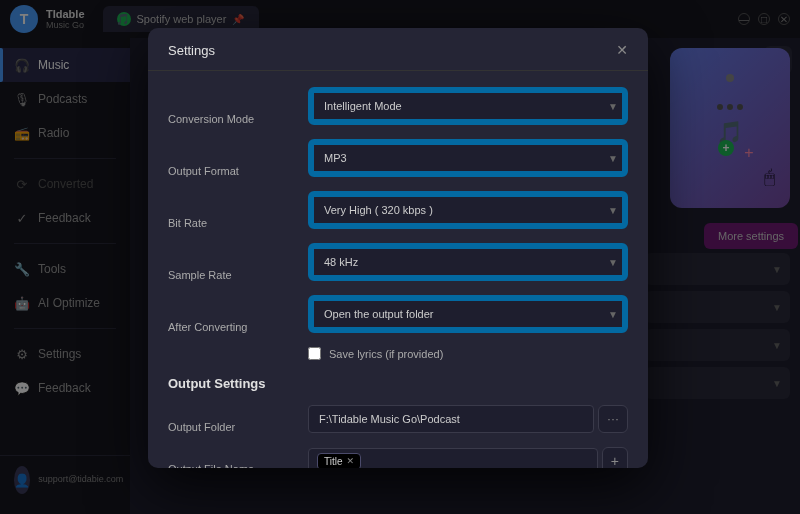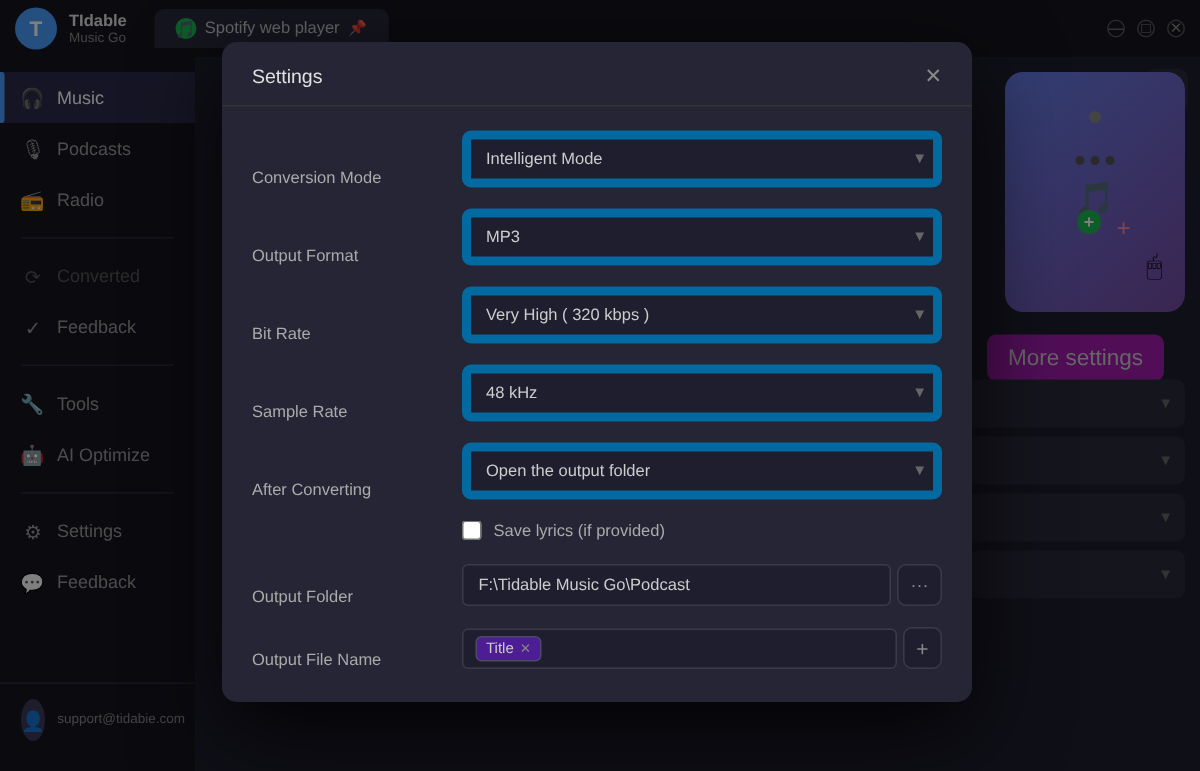--- a/index.html
+++ b/index.html
@@ -227,28 +227,28 @@
       top: 10px;
       display: flex;
       flex-direction: column;
       align-items: center;
       justify-content: center;
       overflow: hidden;
     }
 
     .more-settings-btn {
       position: absolute;
-      right: 24px;
+      right: 2px;
       top: 185px;
-      background: #a21caf;
+      background: #701a75;
       color: #ccc;
       border: none;
       border-radius: 6px;
       padding: 7px 14px;
-      font-size: 15px;
+      font-size: 11px;
       cursor: pointer;
     }
 
     
     .collapsed-rows {
       position: absolute;
       right: 10px;
       top: 215px;
       width: 145px;
       display: flex;
@@ -427,21 +427,21 @@
     }
 
     .filename-control {
       flex: 1;
       display: flex;
       align-items: center;
       gap: 4px;
     }
 
     .tag-chip {
-      background: #4c1d95;
+      background: #000000;
       border: 1px solid #4a4a6a;
       border-radius: 4px;
       padding: 2px 6px 2px 6px;
       font-size: 10px;
       color: #ccc;
       display: inline-flex;
       align-items: center;
       gap: 4px;
     }
 
@@ -667,20 +667,21 @@
             </select>
             <span class="select-chevron">▼</span>
           </div>
         </div>
 
         <div class="checkbox-row">
           <input type="checkbox" class="checkbox-input" style="">
           <span class="checkbox-label">Save lyrics (if provided)</span>
         </div>
 
+        <div class="section-heading output-section">Output Settings</div>
 
         <div class="settings-row">
           <span class="settings-label">Output Folder</span>
           <div class="output-folder-control">
             <input type="text" class="folder-input" value="F:\Tidable Music Go\Podcast" style="">
             <button class="folder-btn">···</button>
           </div>
         </div>
 
         <div class="settings-row">

